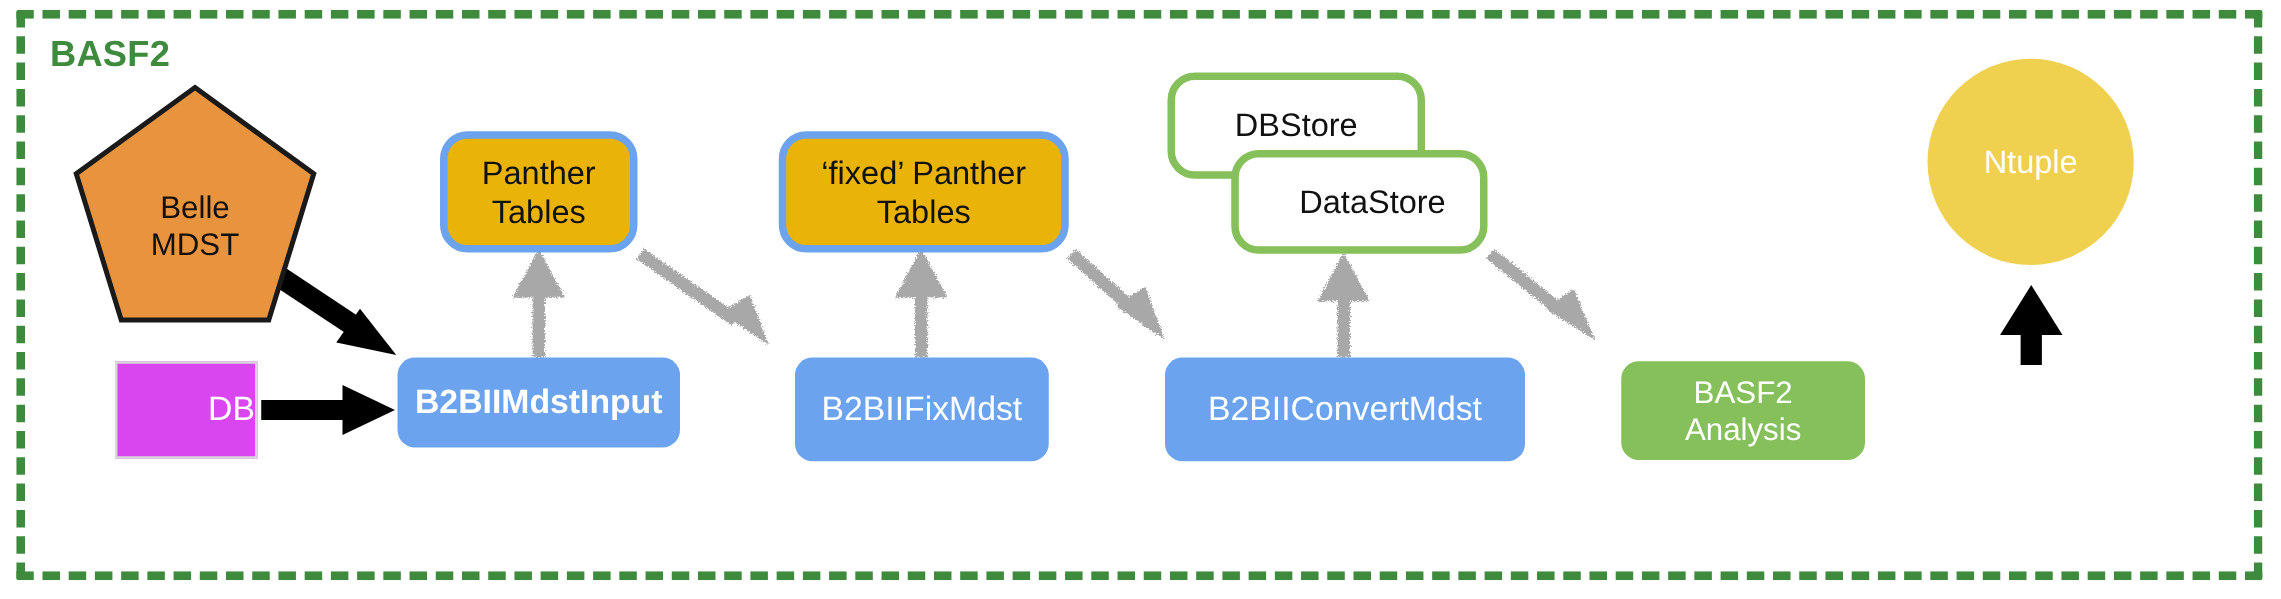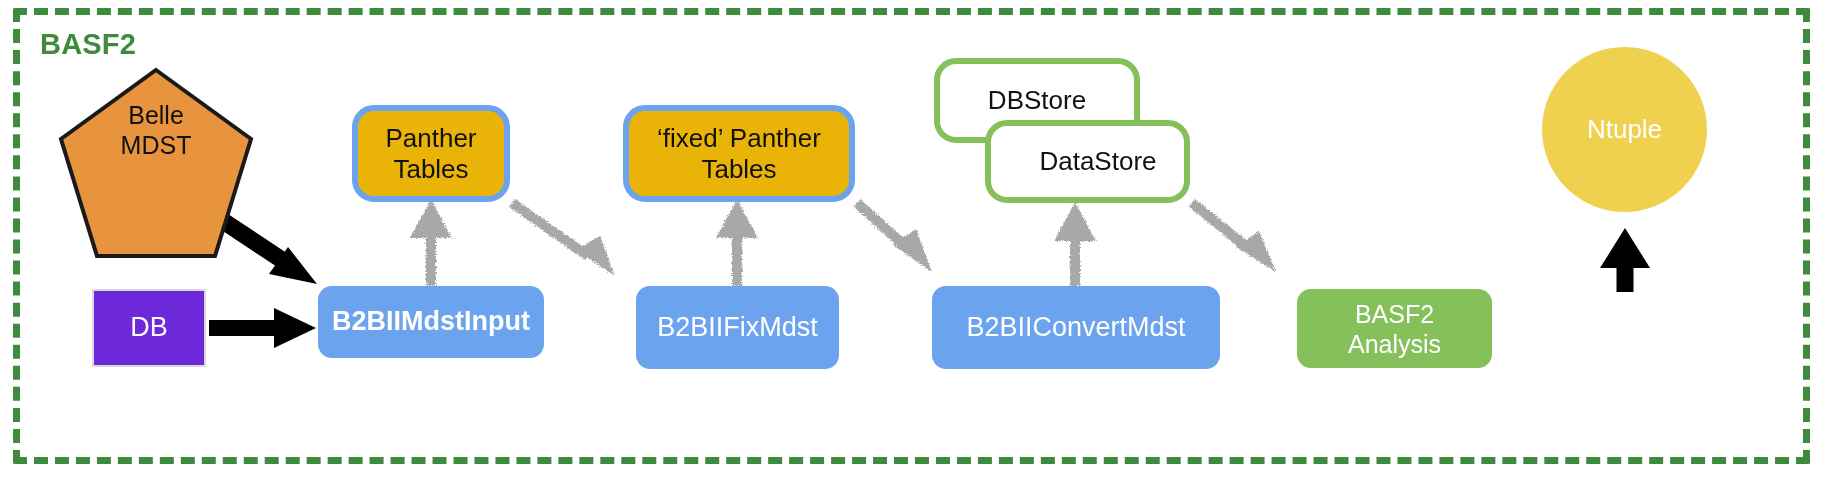--- a/index.html
+++ b/index.html
@@ -69,20 +69,21 @@
   }
   .pentagon-label {
     position: absolute;
     left: 0;
     top: 0;
     width: 100%;
     height: 100%;
     display: flex;
     flex-direction: column;
     align-items: center;
+    justify-content: center;
     padding-top: 34px;
     box-sizing: border-box;
     font-size: 25px;
     color: #111111;
     line-height: 1.2;
     pointer-events: none;
   }
 
   
   .store-blue {
@@ -110,24 +111,25 @@
     color: #ffffff;
   }
   .module-green {
     background: #85c05a;
     border-radius: 14px;
     font-size: 25px;
     color: #ffffff;
     line-height: 1.2;
   }
   .module-purple {
-    background: #6d28d9;
+    background: #d946ef;
     border: 2px solid #d8d8d8;
     font-size: 27px;
     color: #ffffff;
+    justify-content: flex-end;
   }
 
   
   .ntuple-circle {
     background: #efd14f;
     border-radius: 50%;
     font-size: 26px;
     color: #ffffff;
   }
 

